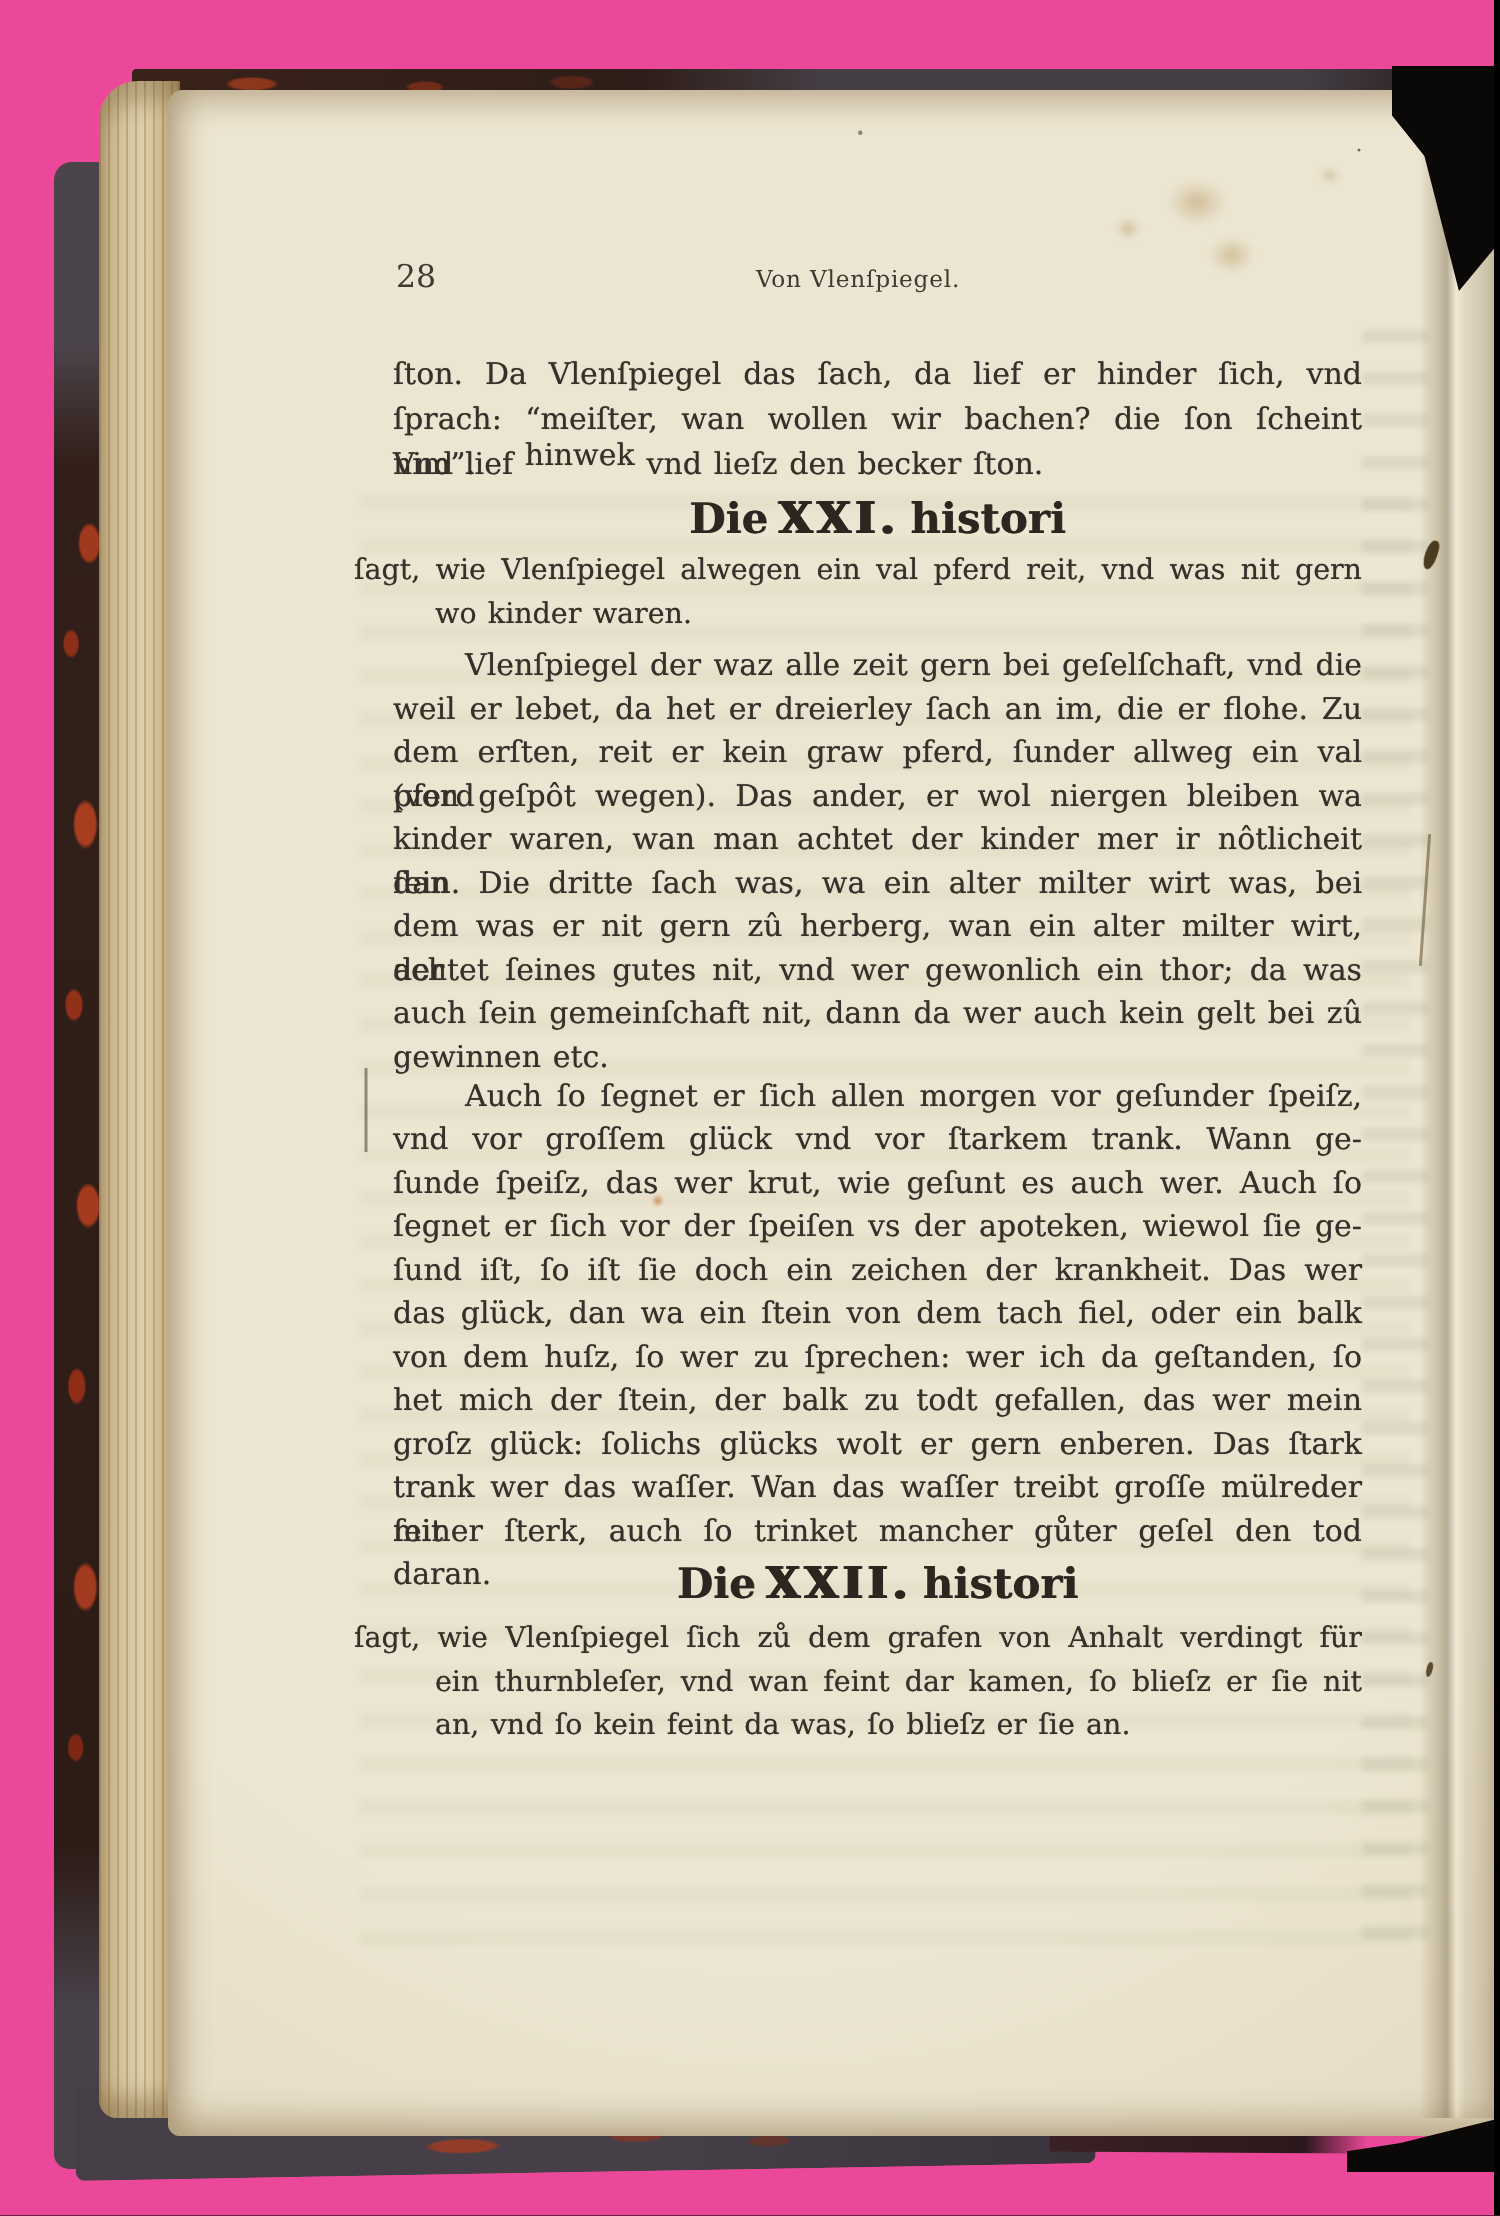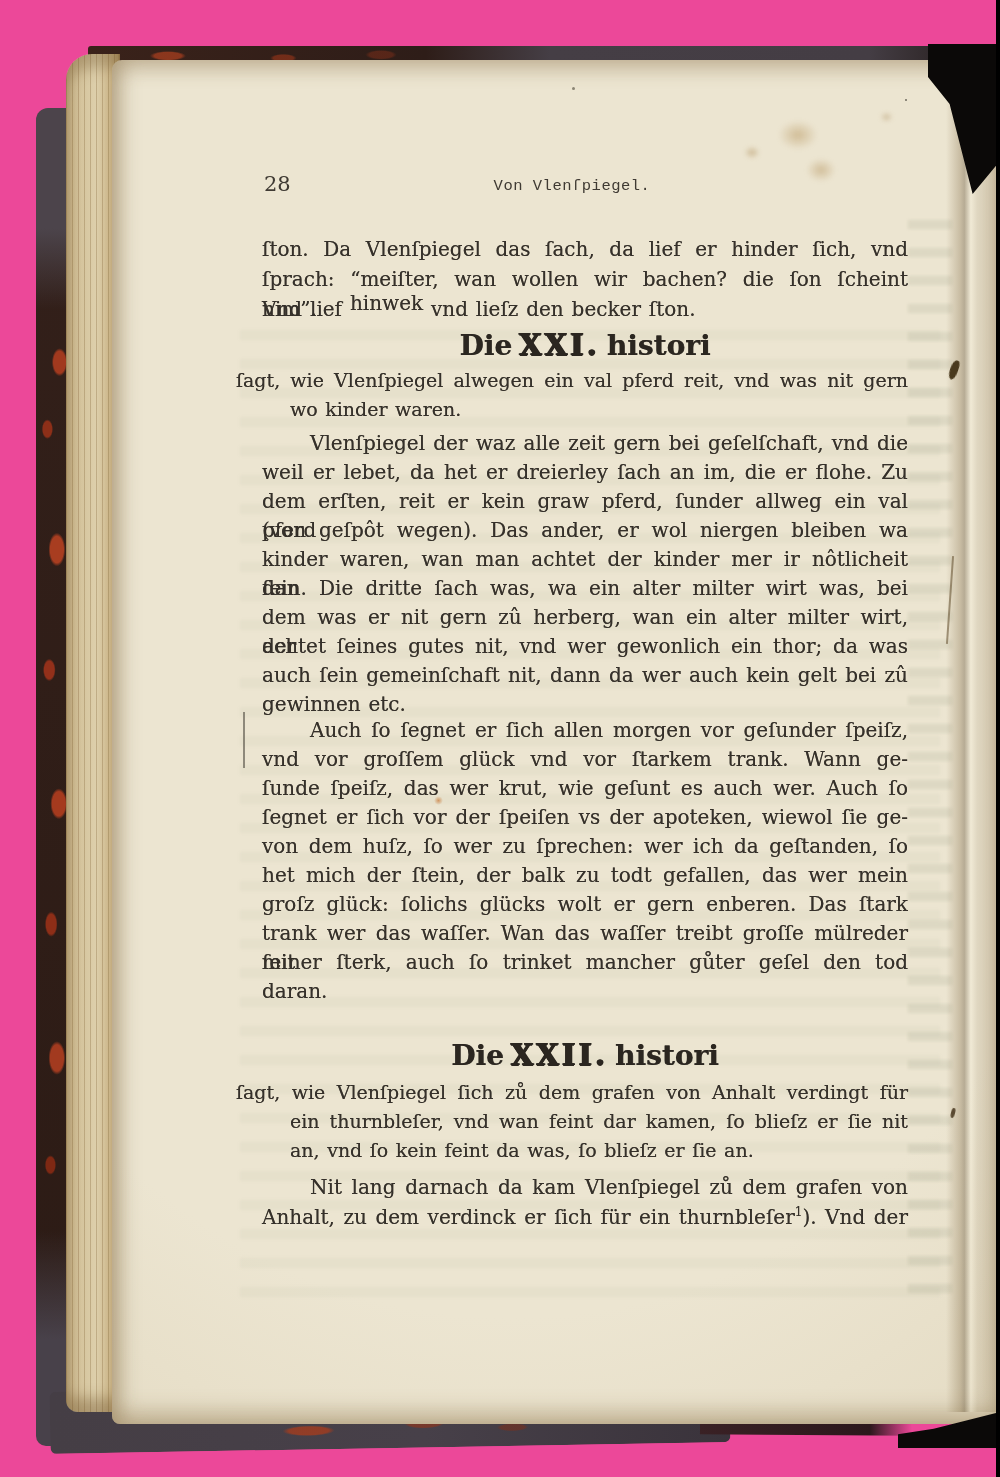--- a/index.html
+++ b/index.html
@@ -80,21 +80,21 @@
       text-shadow:0 0 .5px rgba(45,40,32,.65);word-spacing:1.5px;}
   .ln{font-size:20px;height:29px;line-height:29px;white-space:normal;}
   .lh30 .ln{height:30px;line-height:30px;}
   .j{text-align:justify;text-align-last:justify;}
   .ind{padding-left:48px;}
   .jut{margin-left:-26px;width:672px;}
   .cont{padding-left:28px;}
   .sub .ln{font-size:19px;}
   .pagehead{position:absolute;left:262px;top:172px;width:646px;height:28px;color:#3f3a33;}
   .pagenum{position:absolute;left:2px;top:0;font-size:21px;}
-  .runhead{position:absolute;left:0;right:26px;top:5px;text-align:center;font-size:15.5px;letter-spacing:.5px;font-family:Liberation Mono, monospace;}
+  .runhead{position:absolute;left:0;right:26px;top:5px;text-align:center;font-size:15.5px;letter-spacing:.5px;}
   .histori{position:absolute;left:262px;width:646px;margin:0;text-align:center;
     font-weight:bold;font-size:28px;color:#2b2620;text-shadow:.4px 0 rgba(43,38,32,.8);}
   .hnum{font-size:29px;letter-spacing:3px;margin:0 7px;
     text-shadow:.8px 0 currentColor,-.8px 0 currentColor,0 .5px currentColor;}
   .raised{position:relative;top:-6px;}
   .fn{font-size:17px;height:24px;line-height:24px;padding-left:30px;}
   sup.note{font-size:12px;vertical-align:super;line-height:0;}
 </style>
 </head>
 <body>
@@ -153,34 +153,32 @@
     <div class="ln j">achtet ſeines gutes nit, vnd wer gewonlich ein thor; da was</div>
     <div class="ln j">auch ſein gemeinſchaft nit, dann da wer auch kein gelt bei zû</div>
     <div class="ln">gewinnen etc.</div>
   </div>
 
   <div class="tg" style="top:716px">
     <div class="ln j ind">Auch ſo ſegnet er ſich allen morgen vor geſunder ſpeiſz,</div>
     <div class="ln j">vnd vor groſſem glück vnd vor ſtarkem trank. Wann ge-</div>
     <div class="ln j">ſunde ſpeiſz, das wer krut, wie geſunt es auch wer. Auch ſo</div>
     <div class="ln j">ſegnet er ſich vor der ſpeiſen vs der apoteken, wiewol ſie ge-</div>
+    <div class="ln j">ſund iſt, ſo iſt ſie doch ein zeichen der krankheit. Das wer</div>
+    <div class="ln j">das glück, dan wa ein ſtein von dem tach fiel, oder ein balk</div>
     <div class="ln j">von dem huſz, ſo wer zu ſprechen: wer ich da geſtanden, ſo</div>
     <div class="ln j">het mich der ſtein, der balk zu todt gefallen, das wer mein</div>
     <div class="ln j">groſz glück: ſolichs glücks wolt er gern enberen. Das ſtark</div>
     <div class="ln j">trank wer das waſſer. Wan das waſſer treibt groſſe mülreder mit</div>
     <div class="ln j">ſeiner ſterk, auch ſo trinket mancher gůter geſel den tod daran.</div>
   </div>
 
   <h2 class="histori" style="top:1038px"><span>Die</span><span class="hnum">XXII.</span><span>histori</span></h2>
 
   <div class="tg sub" style="top:1078px">
     <div class="ln j jut">ſagt, wie Vlenſpiegel ſich zů dem grafen von Anhalt verdingt für</div>
     <div class="ln j cont">ein thurnbleſer, vnd wan feint dar kamen, ſo blieſz er ſie nit</div>
     <div class="ln cont">an, vnd ſo kein feint da was, ſo blieſz er ſie an.</div>
   </div>
 
-  <div class="tg lh30" style="top:1172px">
-    <div class="ln j ind">Nit lang darnach da kam Vlenſpiegel zů dem grafen von</div>
-    <div class="ln j"><span>Anhalt, zu dem verdinck er ſich für ein thurnbleſer</span><sup class="note">1</sup><span>). Vnd der</span></div>
-  </div>
 
 
 </div>
 
 </body></html>

